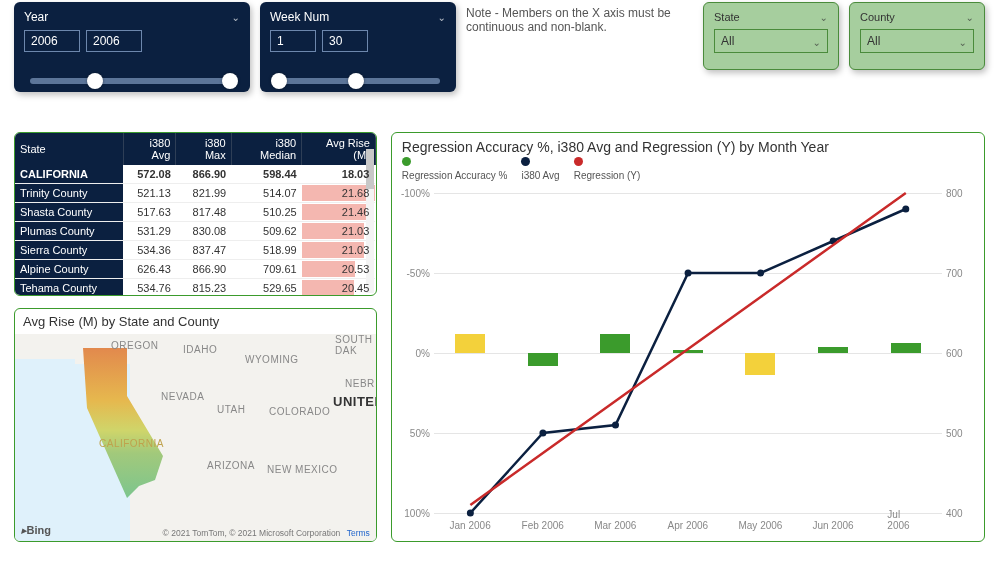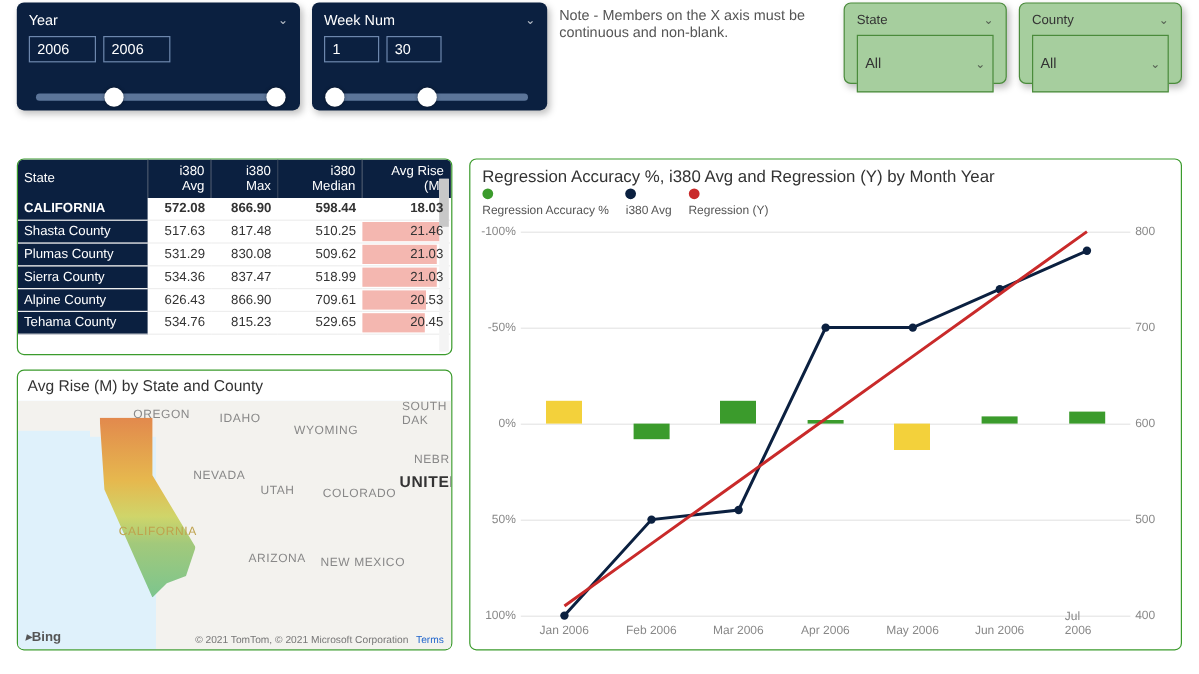--- a/index.html
+++ b/index.html
@@ -72,21 +72,21 @@
     height: 68px;
     color: #333;
   }
   .slicer-green .slicer-title { color: #333; font-size: 11px; }
   .dropdown {
     background: #a6ce9e;
     border: 1px solid #4a8b3b;
     display: flex;
     justify-content: space-between;
     align-items: flex-end;
-    padding: 16px 6px;
+    padding: 4px 6px;
     font-size: 12px;
     width: 100%;
   }
   
   .main-row {
     display: flex;
     gap: 14px;
     padding: 12px 14px 0 14px;
     margin-top: 28px;
   }
@@ -225,20 +225,27 @@
             <th>Avg Rise (M)</th>
           </tr>
         </thead>
         <tbody id="tbody">
             <tr class="head-row">
               <td>CALIFORNIA</td>
               <td>572.08</td>
               <td>866.90</td>
               <td>598.44</td>
               <td class="rise-cell"><span class="rise-bar" style="width:0%"></span><span class="rise-txt">18.03</span></td>
+            </tr>
+            <tr>
+              <td>Trinity County</td>
+              <td>521.13</td>
+              <td>821.99</td>
+              <td>514.07</td>
+              <td class="rise-cell"><span class="rise-bar" style="width:100%"></span><span class="rise-txt">21.68</span></td>
             </tr>
             <tr>
               <td>Shasta County</td>
               <td>517.63</td>
               <td>817.48</td>
               <td>510.25</td>
               <td class="rise-cell"><span class="rise-bar" style="width:95%"></span><span class="rise-txt">21.46</span></td>
             </tr>
             <tr>
               <td>Plumas County</td>

